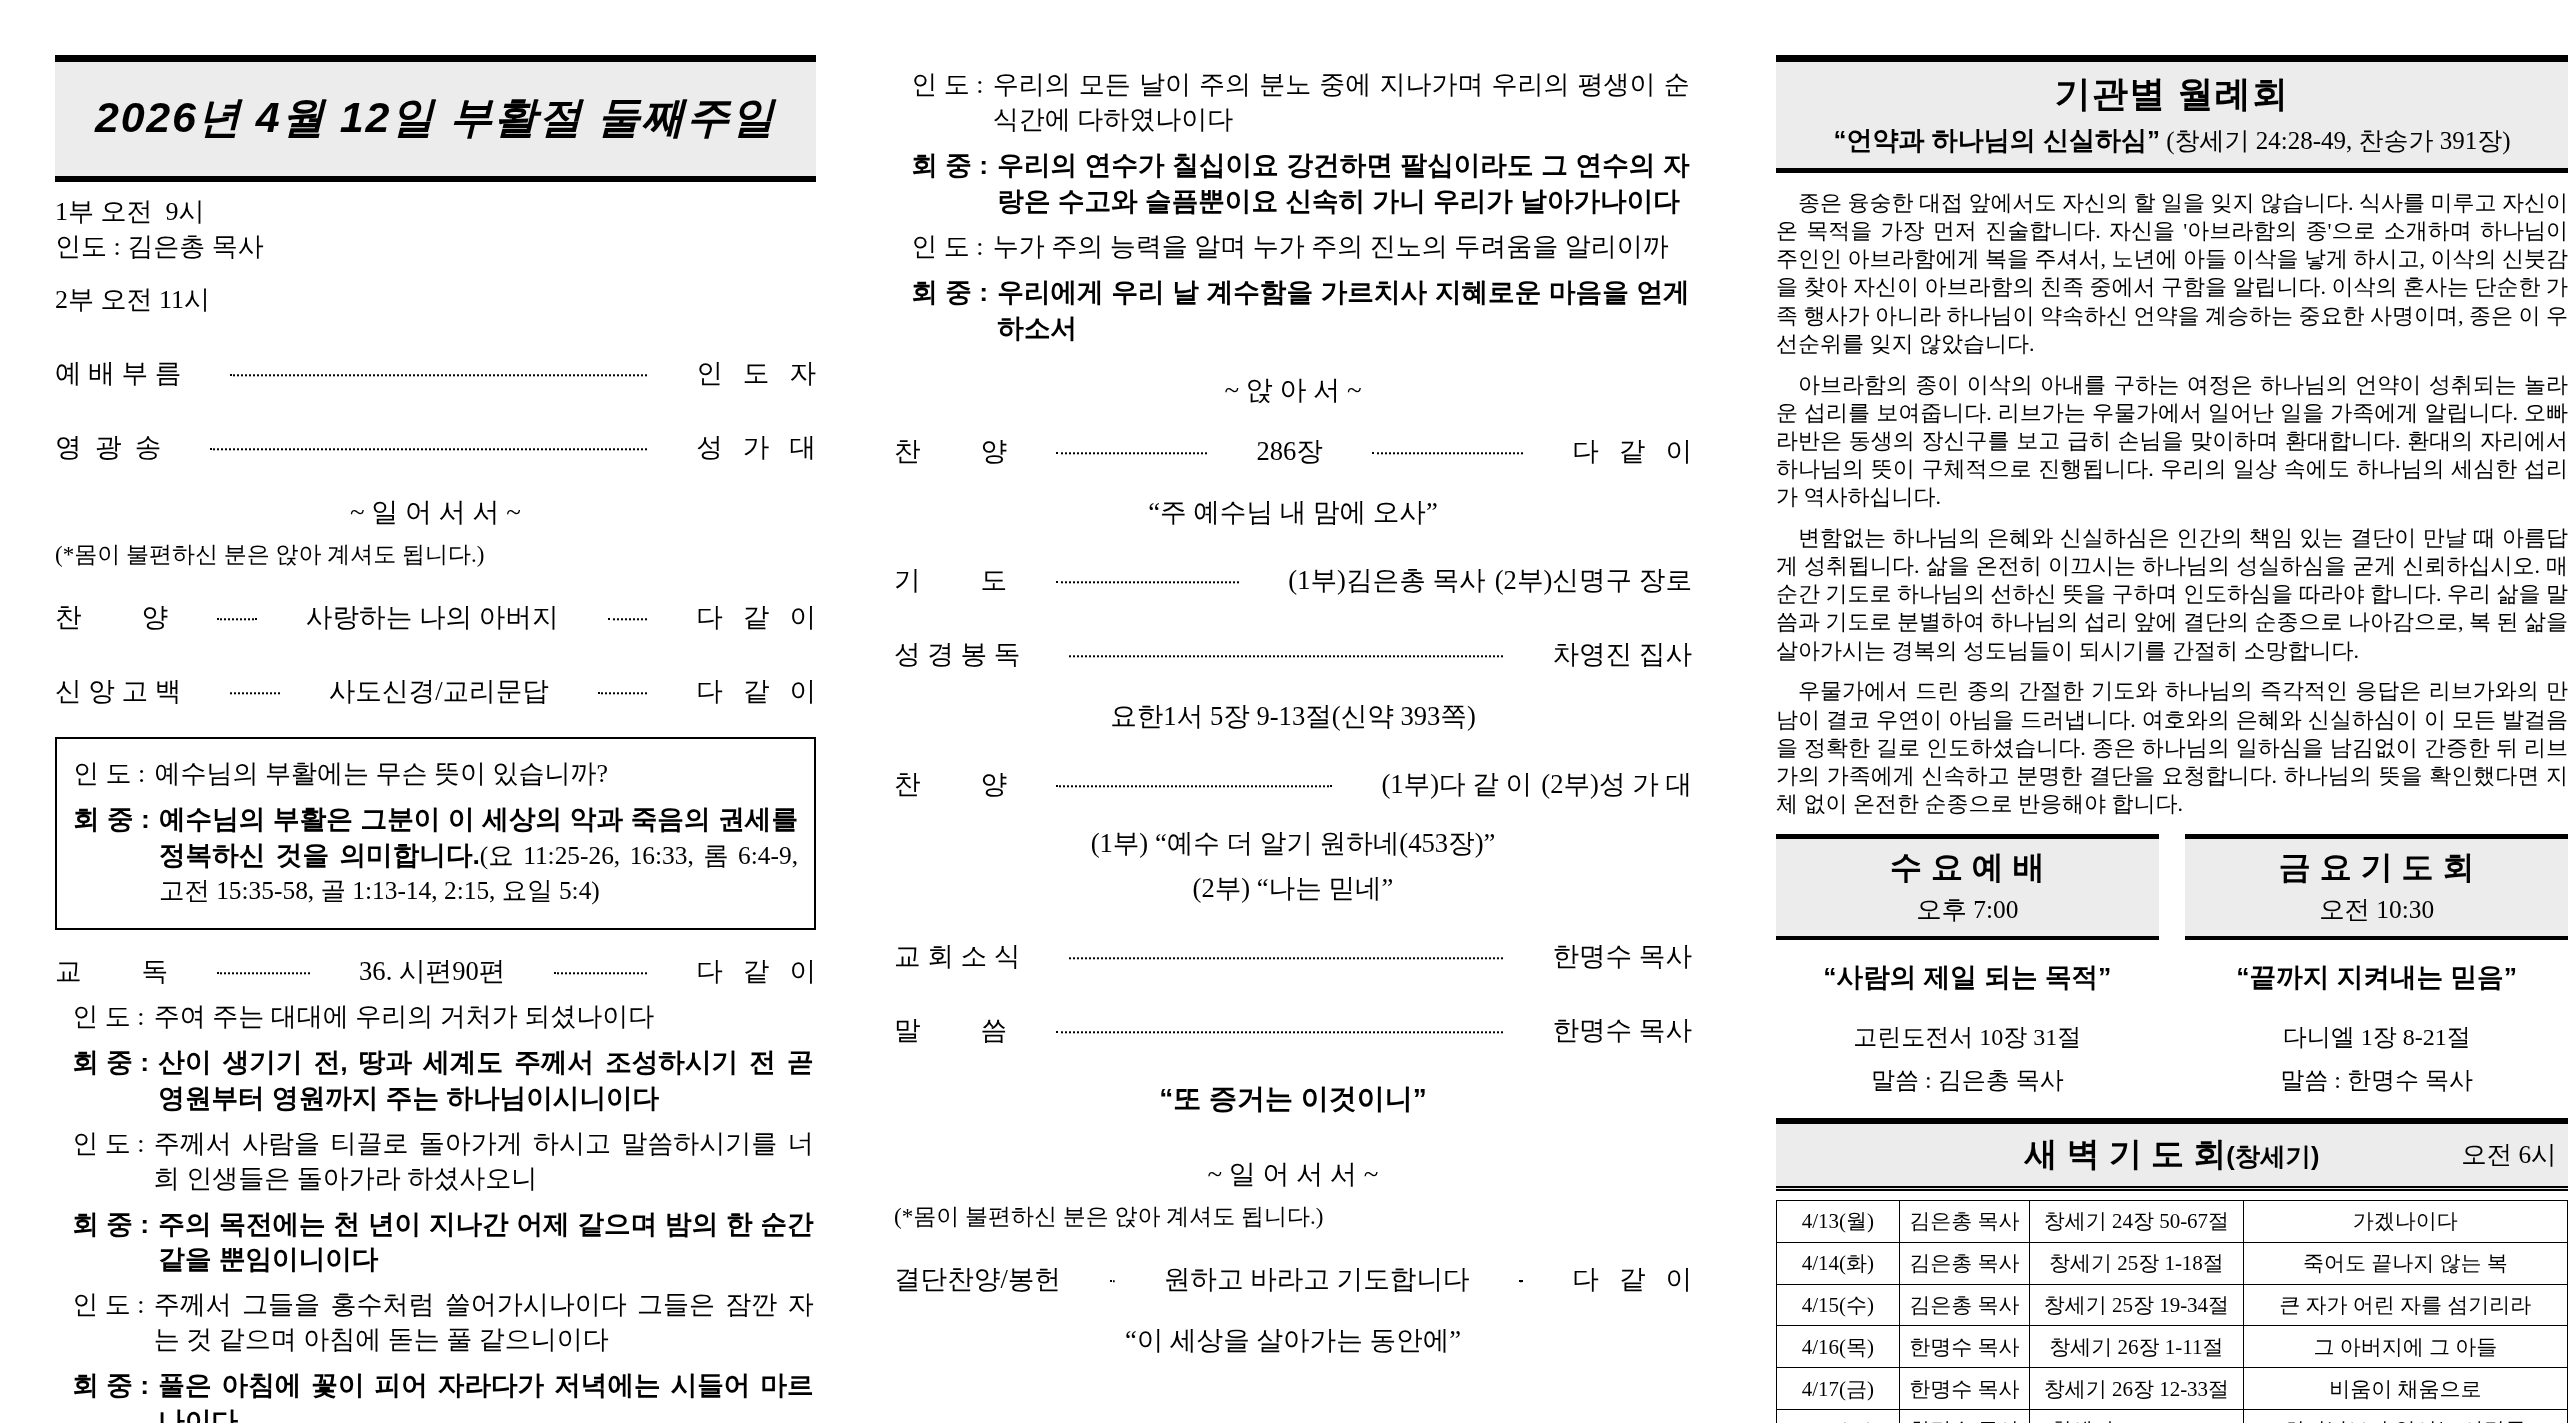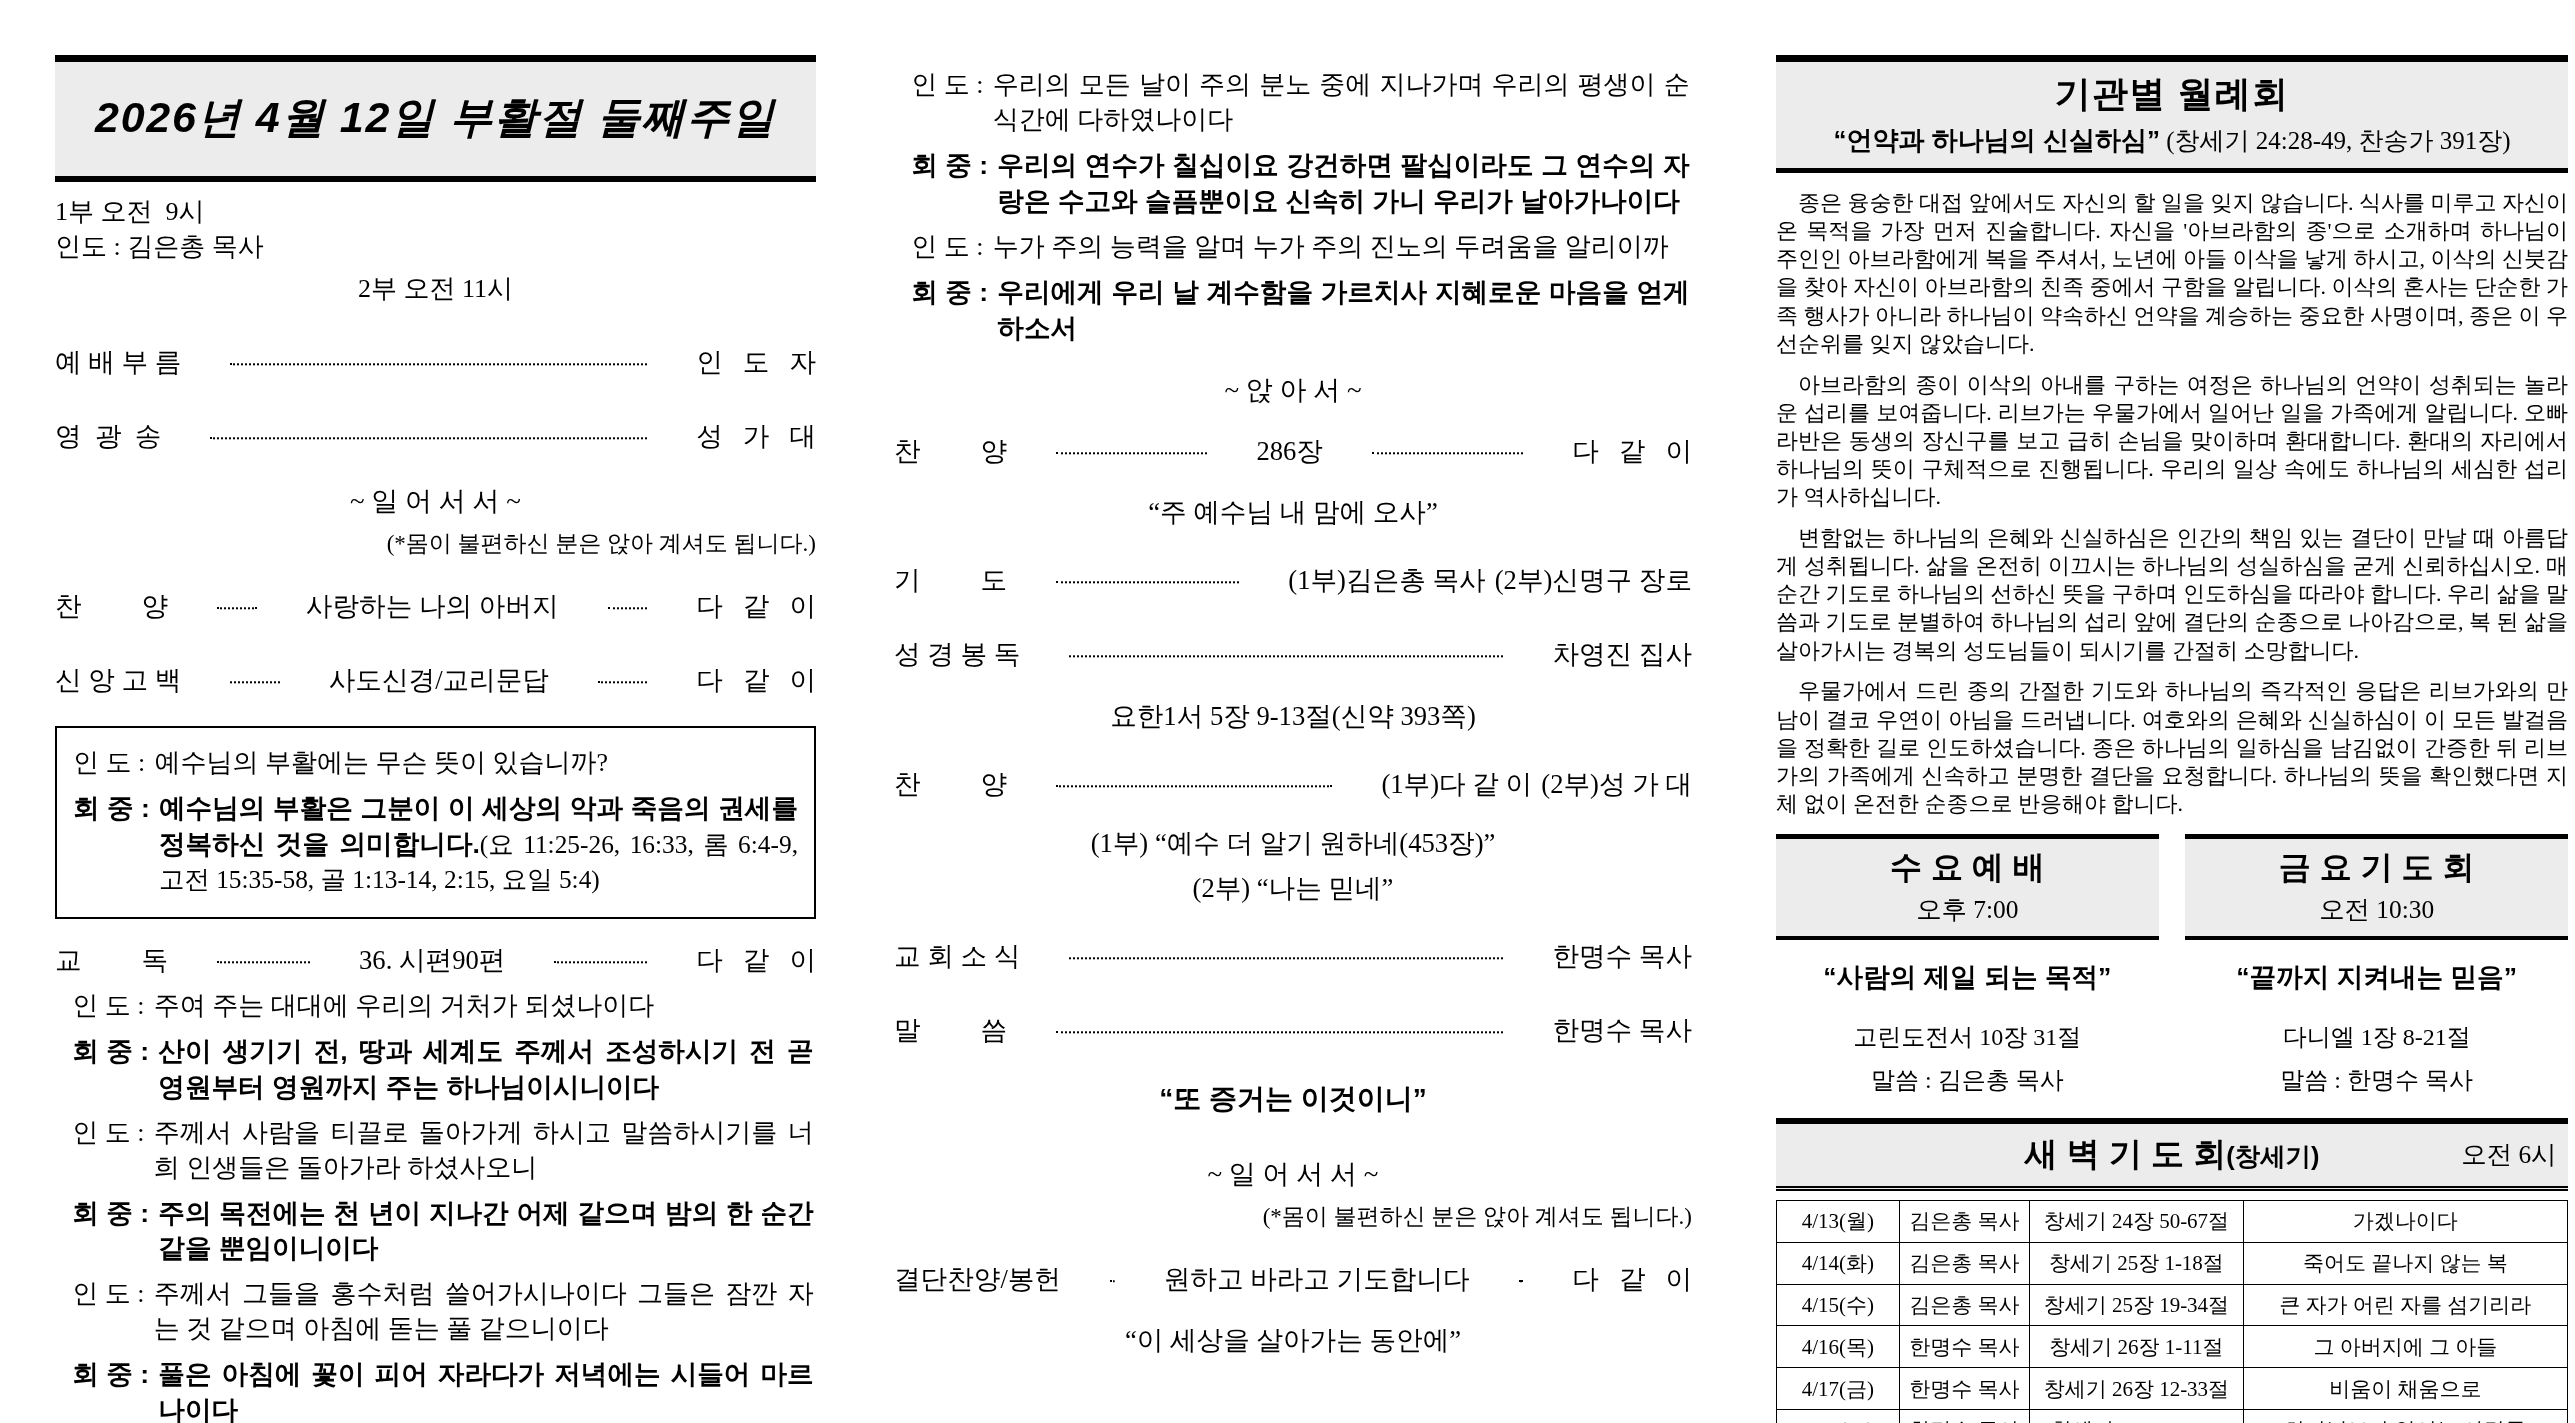--- a/index.html
+++ b/index.html
@@ -12,31 +12,31 @@
 
   
   .banner-main { border-top:7.5px solid #000; border-bottom:6.4px solid #000;
     background:#ececec; text-align:center; padding:26.6px 4.6px 29px; }
   .banner-main .t { font-family:"Liberation Sans",sans-serif; font-weight:700;
     font-size:43px; letter-spacing:1.7px;font-style:italic; }
 
   .svc { margin-top:12.7px; font-size:26px; }
   .svc-row1 { display:flex; justify-content:space-between;flex-direction:column; }
   .svc span { white-space:pre; }
-  .svc-row2 { margin-top:7px;text-align:center; }
+  .svc-row2 { margin-top:18px; }
 
   
   .wrow { display:flex; align-items:center; font-size:26.6px;gap:41px; }
   .wlabel,.wvalue,.wcenter { white-space:pre; }
   .dots { flex:1 1 auto; height:0; border-bottom:2.9px dotted #000;
     align-self:center; margin:0 8px; transform:translateY(2.3px); }
   .wstack { display:flex; flex-direction:row; align-items:flex-end; gap:9.2px; }
 
   .stand { text-align:center; font-size:27px; }
-  .note  { text-align:right; font-size:23px; }
+  .note  { text-align:left; font-size:23px; }
   .center-line { text-align:center; font-size:26.6px; }
   .center-line.bold { font-family:"Liberation Sans",sans-serif; font-weight:700; font-size:28px; }
 
   
   .resp-block { padding-left:17.3px; padding-right:2.3px; }
   .resp { display:flex; gap:9.2px; font-size:26px; line-height:1.34; margin-top:10.4px; }
   .rlabel { white-space:pre; flex:0 0 auto; }
   .rtext { flex:1 1 auto; text-align:justify; }
   .resp.bold .rlabel, .resp.bold .rtext { font-family:"Liberation Sans",sans-serif;
     font-weight:700; font-size:26.6px; }

